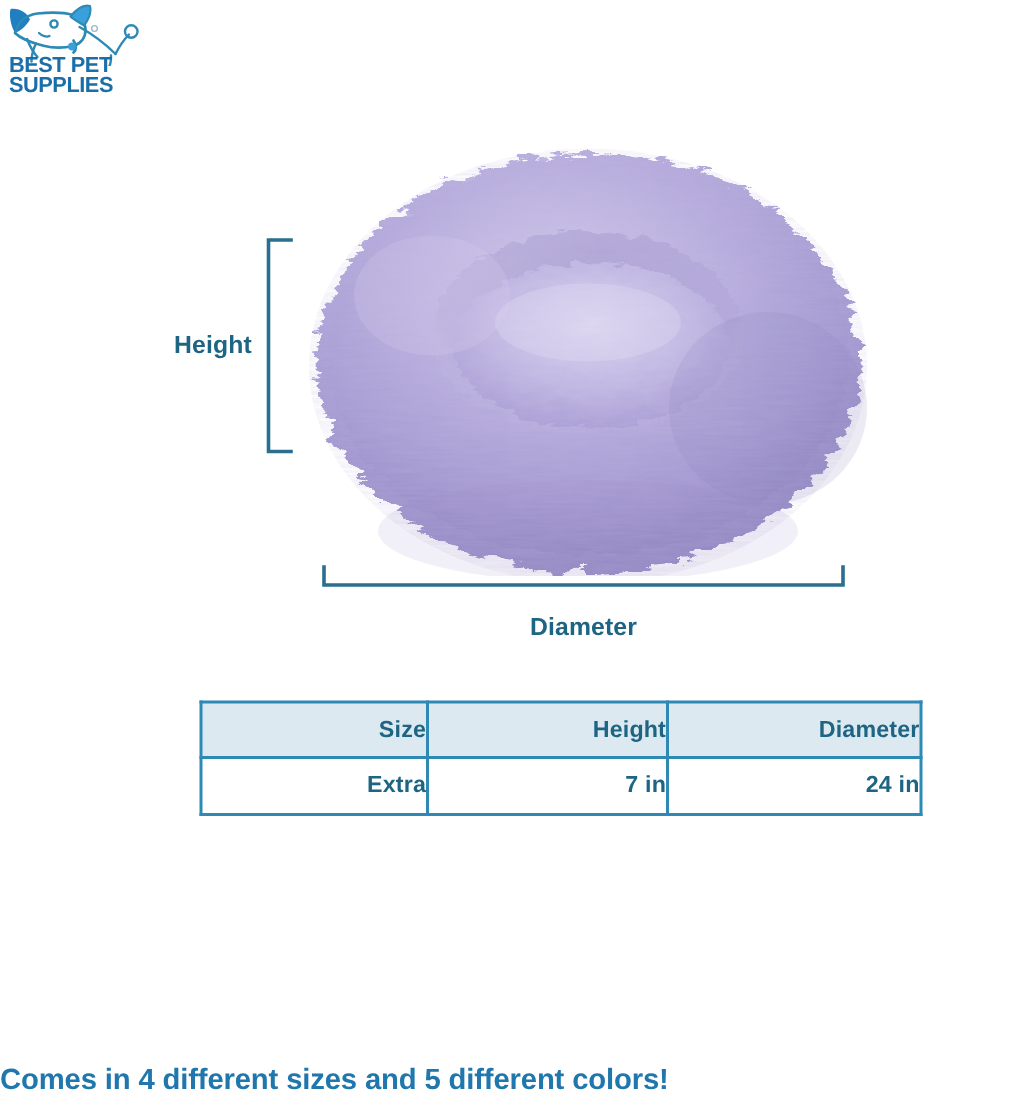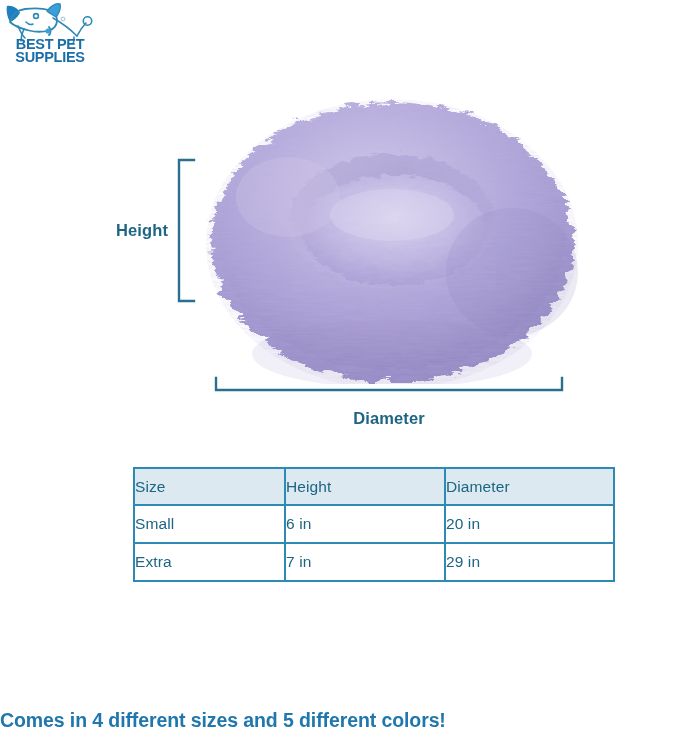--- a/index.html
+++ b/index.html
@@ -15,21 +15,20 @@
     overflow: hidden;
   }
 
   
   #brand-logo {
     position: absolute;
     left: 4px;
     top: 2px;
     width: 92px;
     height: 72px;
-    text-align: center;
   }
   #logo-mark {
     position: absolute;
     left: 0;
     top: 0;
     width: 92px;
     height: 42px;
   }
   #logo-wordmark {
     position: absolute;
@@ -97,24 +96,24 @@
     left: 133px;
     top: 467px;
     width: 480px;
     border-collapse: collapse;
     table-layout: fixed;
   }
   #size-table th,
   #size-table td {
     border: 2px solid #2e89b5;
     height: 36px;
-    text-align: left;
+    text-align: right;
     vertical-align: middle;
     font-size: 15.5px;
-    font-weight: normal;
+    font-weight: bold;
     color: #1d6583;
     letter-spacing: 0.1px;
     padding: 0;
     margin-top: 48px;
   }
   #size-table thead th {
     background: #dce9f0;
     height: 35px;
   }
   #size-table tbody td {
@@ -270,25 +269,20 @@
   </colgroup>
   <thead>
     <tr>
       <th>Size</th>
       <th>Height</th>
       <th>Diameter</th>
     </tr>
   </thead>
   <tbody>
     <tr>
-      <td>Small</td>
-      <td>6 in</td>
-      <td>20 in</td>
-    </tr>
-    <tr>
       <td>Extra</td>
       <td>7 in</td>
-      <td>29 in</td>
+      <td>24 in</td>
     </tr>
   </tbody>
 </table>
 
 <div id="footer-tagline">Comes in 4 different sizes and 5 different colors!</div>
 
 </body></html>

